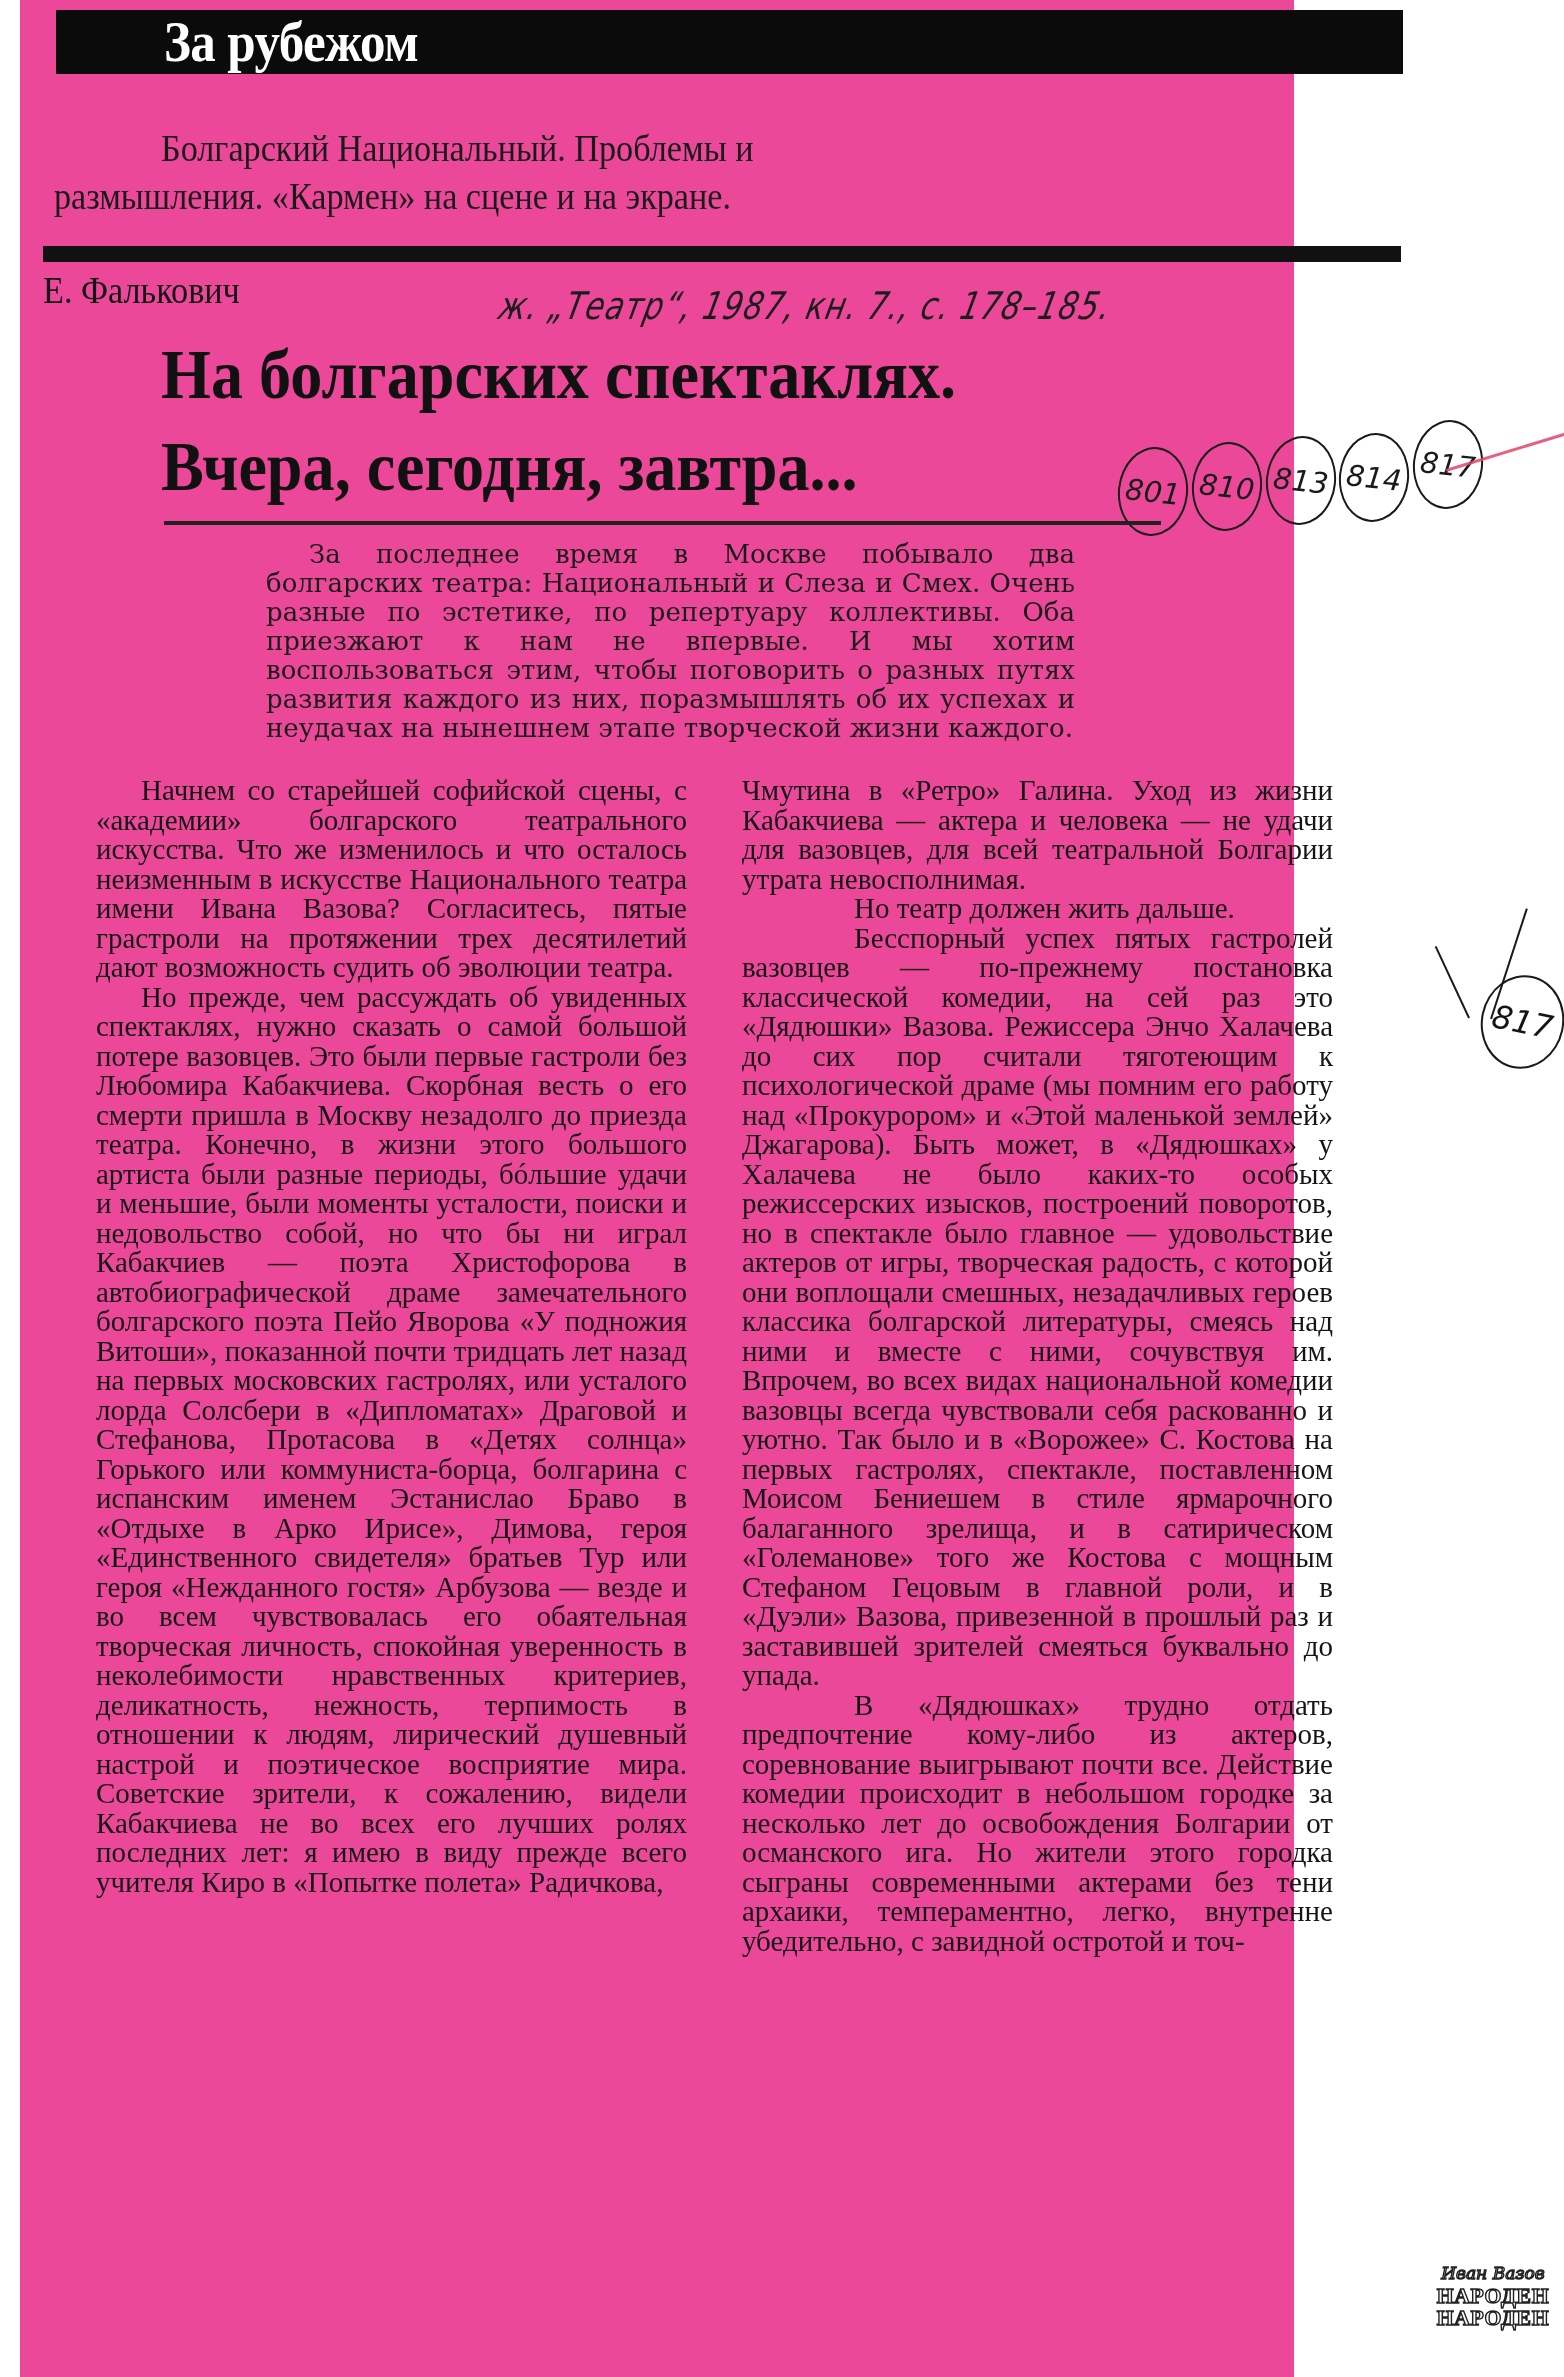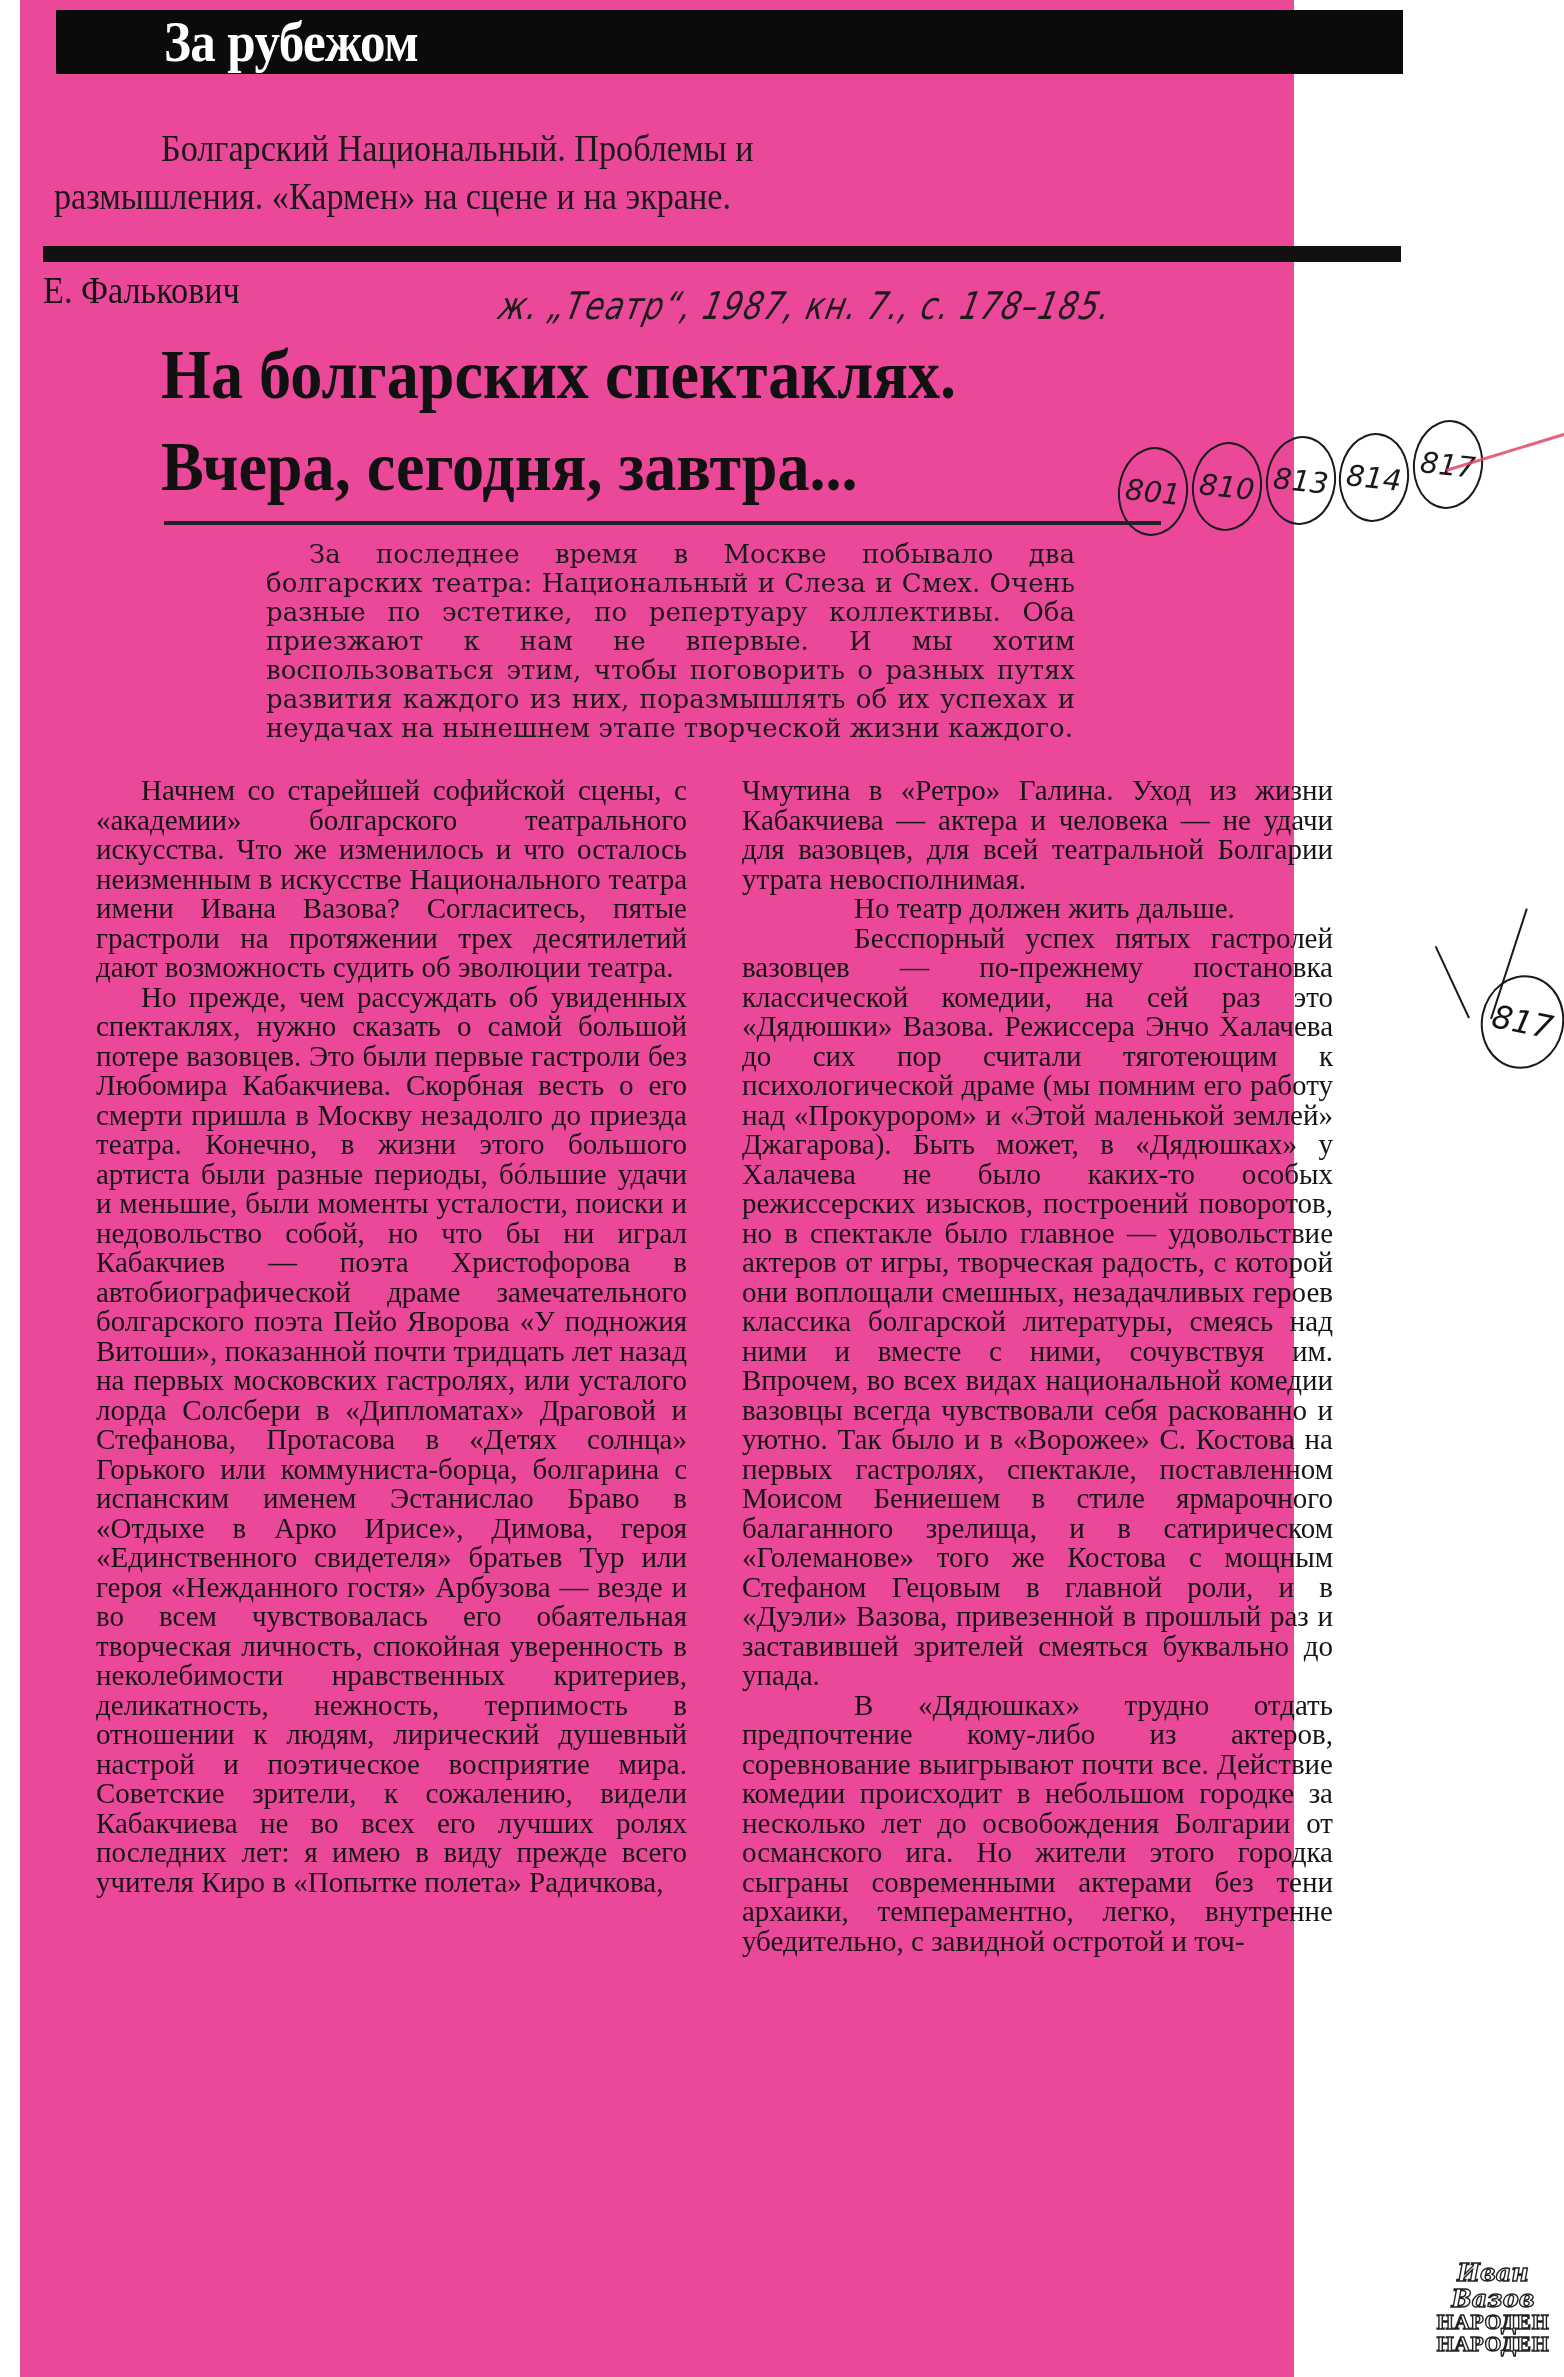--- a/index.html
+++ b/index.html
@@ -36,21 +36,21 @@
   .col p.noindent { text-indent: 0; }
   .col p.center-ind { text-indent: 112px; }
   .col .ul { text-decoration-thickness: 1.4px; text-underline-offset: 4.3px; }
 
   .margin-mark { position: absolute; left: 1448px; top: 961px; width: 79px; height: 101px; }
   .margin-mark .oval { position: absolute; left: 13px; top: 14.4px; width: 79px; height: 90px; border: 2.2px solid #1a1a1a; border-radius: 50%; transform: rotate(12deg); display: flex; align-items: center; justify-content: center; font-family: "DejaVu Sans", sans-serif; font-style: italic; font-size: 32px; }
   .margin-mark .tick1 { position: absolute; left: 0; top: -21.7px; width: 2.2px; height: 79px; background: #1a1a1a; transform: rotate(-25deg); transform-origin: bottom; }
   .margin-mark .tick2 { position: absolute; left: 21.7px; top: -58px; width: 2.2px; height: 116px; background: #1a1a1a; transform: rotate(18deg); transform-origin: bottom; }
 
   .logo { position: absolute; left: 1408px; top: 2260px; width: 130px; height: 79px; text-align: center; color: #fff; }
-  .logo .script { display: block; font-family: "DejaVu Serif", serif; font-style: italic; font-weight: bold; font-size: 24px; line-height: 26px; -webkit-text-stroke: 1.4px #222; }
+  .logo .script { display: block; font-family: "DejaVu Serif", serif; font-style: italic; font-weight: normal; font-size: 17px; line-height: 26px; -webkit-text-stroke: 1.4px #222; }
   .logo .word { display: block; font-family: "Liberation Serif", serif; font-weight: bold; font-size: 21.7px; line-height: 21.7px; -webkit-text-stroke: 1.4px #222; letter-spacing: 0.7px; }
 </style>
 </head>
 <body>
 
 <div class="page">
 
   <div class="rubric-bar">
     <span class="rubric-text">За рубежом</span>
   </div>

